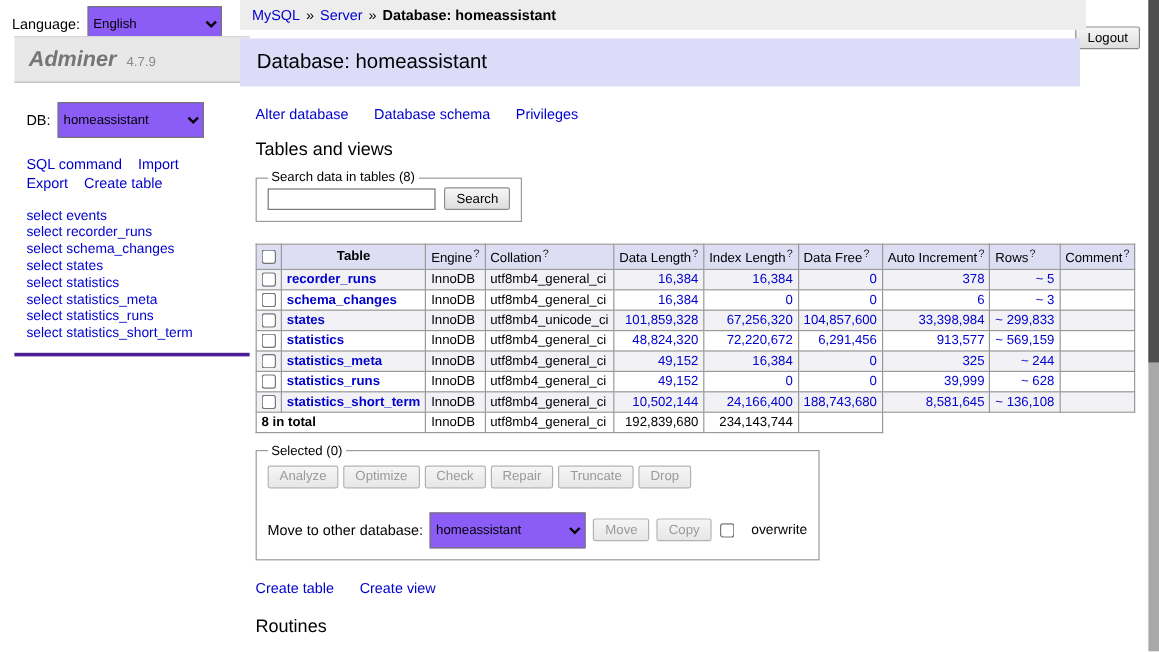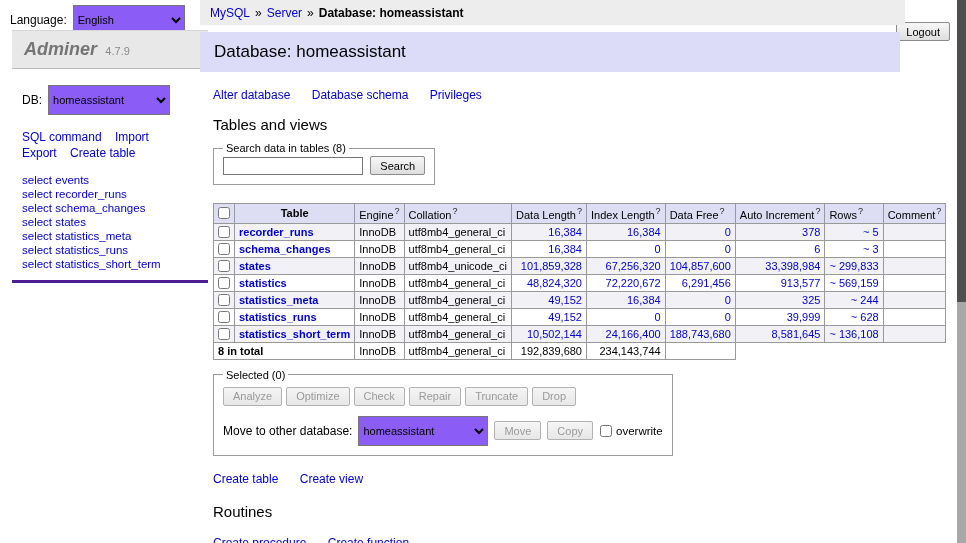--- a/index.html
+++ b/index.html
@@ -69,23 +69,23 @@
   .hdr-table { text-align: center !important; font-weight: bold !important; }
   .name-cell a { font-weight: bold; }
   .num { text-align: right !important; }
   sup.help { font-size: 9px; color: #222; margin-left: 1px; }
   tbody tr:nth-child(odd):not(.total-row) { background: #f1f1f6; }
   .total-row { background: #fff; }
   .total-label { font-weight: bold !important; }
   .blank { border: none !important; background: #fff; }
 
   .btn-row { margin-top: 4px; display: flex; gap: 4px; }
-  .move-row { margin-top: 10px; display: flex; align-items: center; gap: 6px; font-size: 12px; }
+  .move-row { margin-top: 20px; display: flex; align-items: center; gap: 6px; font-size: 12px; }
   .move-row select { width: 130px; }
-  .overwrite { display: flex; align-items: center; gap: 3px; font-size: 11.5px; }
+  .overwrite { display: flex; align-items: center; gap: 13px; font-size: 11.5px; }
 
   
   .scrollbar { position: absolute; right: 0; top: 0; width: 9px; height: 543px; background: #a8a8a8; }
   .scrollbar-thumb { position: absolute; top: 0; left: 0; width: 9px; height: 302px; background: #4f4f4f; }
 </style>
 </head>
 <body>
 
 <div class="lang-bar">
   <span>Language:</span>
@@ -123,20 +123,21 @@
     <div>
       <a>Export</a>
       <a>Create table</a>
     </div>
   </div>
   <div class="table-links">
     <a>select events</a>
     <a>select recorder_runs</a>
     <a>select schema_changes</a>
     <a>select states</a>
+    <a>select statistics</a>
     <a>select statistics_meta</a>
     <a>select statistics_runs</a>
     <a>select statistics_short_term</a>
   </div>
 </div>
 
 <div class="content">
   <h2 class="page-title">Database: homeassistant</h2>
 
   <div class="link-row">

